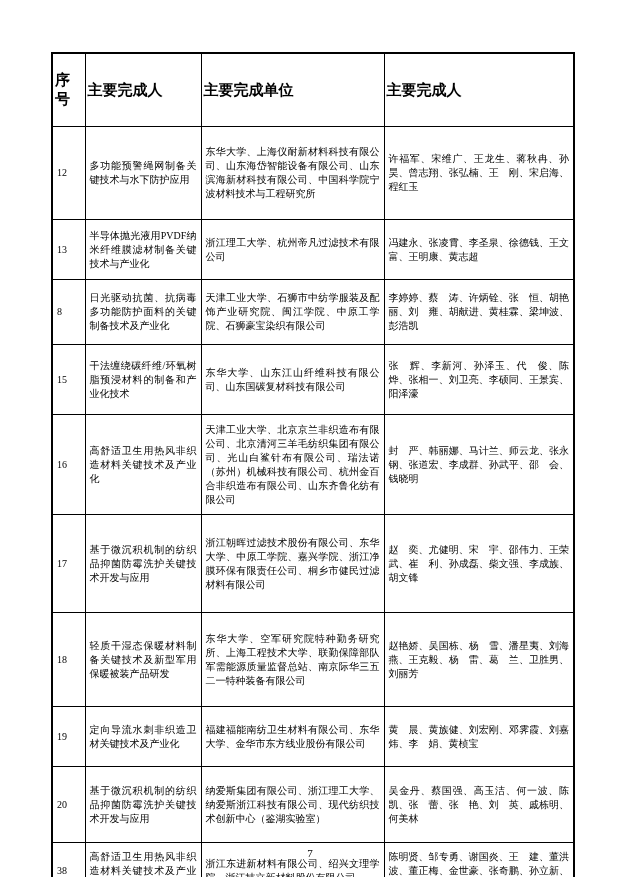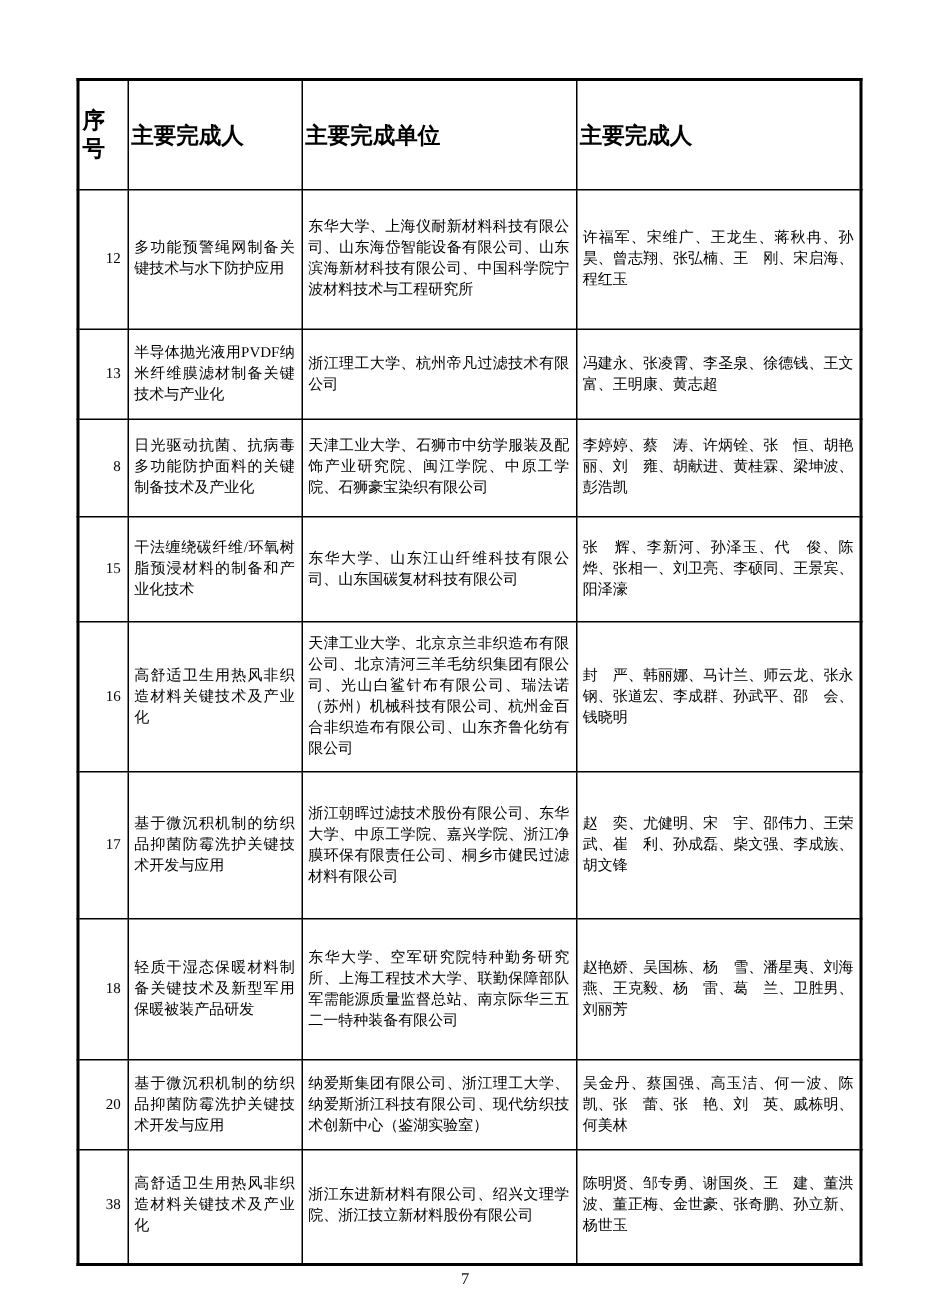--- a/index.html
+++ b/index.html
@@ -35,21 +35,21 @@
     font-size: 15px;
     text-align: left;
     height: 20px;
     padding: 17px 2px;
   }
   .doc-table td {
     padding: 3px 4px;
     line-height: 14px;
   }
   td.cell-no {
-    text-align: right;
+    text-align: left;
     font-family: Liberation Serif, serif;
   }
   td.cell-project,
   td.cell-units,
   td.cell-persons {
     text-align: justify;
     word-break: break-all;
   }
   
   tbody tr:nth-child(1)  { height: 93px; }
@@ -126,20 +126,26 @@
       <td class="cell-units">浙江朝晖过滤技术股份有限公司、东华大学、中原工学院、嘉兴学院、浙江净膜环保有限责任公司、桐乡市健民过滤材料有限公司</td>
       <td class="cell-persons">赵　奕、尤健明、宋　宇、邵伟力、王荣武、崔　利、孙成磊、柴文强、李成族、胡文锋</td>
     </tr>
     <tr>
       <td class="cell-no">18</td>
       <td class="cell-project">轻质干湿态保暖材料制备关键技术及新型军用保暖被装产品研发</td>
       <td class="cell-units">东华大学、空军研究院特种勤务研究所、上海工程技术大学、联勤保障部队军需能源质量监督总站、南京际华三五二一特种装备有限公司</td>
       <td class="cell-persons">赵艳娇、吴国栋、杨　雪、潘星夷、刘海燕、王克毅、杨　雷、葛　兰、卫胜男、刘丽芳</td>
     </tr>
     <tr>
+      <td class="cell-no">19</td>
+      <td class="cell-project">定向导流水刺非织造卫材关键技术及产业化</td>
+      <td class="cell-units">福建福能南纺卫生材料有限公司、东华大学、金华市东方线业股份有限公司</td>
+      <td class="cell-persons">黄　晨、黄族健、刘宏刚、邓霁霞、刘嘉炜、李　娟、黄桢宝</td>
+    </tr>
+    <tr>
       <td class="cell-no">20</td>
       <td class="cell-project">基于微沉积机制的纺织品抑菌防霉洗护关键技术开发与应用</td>
       <td class="cell-units">纳爱斯集团有限公司、浙江理工大学、纳爱斯浙江科技有限公司、现代纺织技术创新中心（鉴湖实验室）</td>
       <td class="cell-persons">吴金丹、蔡国强、高玉洁、何一波、陈　凯、张　蕾、张　艳、刘　英、戚栋明、何美林</td>
     </tr>
     <tr>
       <td class="cell-no">38</td>
       <td class="cell-project">高舒适卫生用热风非织造材料关键技术及产业化</td>
       <td class="cell-units">浙江东进新材料有限公司、绍兴文理学院、浙江技立新材料股份有限公司</td>
       <td class="cell-persons">陈明贤、邹专勇、谢国炎、王　建、董洪波、董正梅、金世豪、张奇鹏、孙立新、杨世玉</td>

